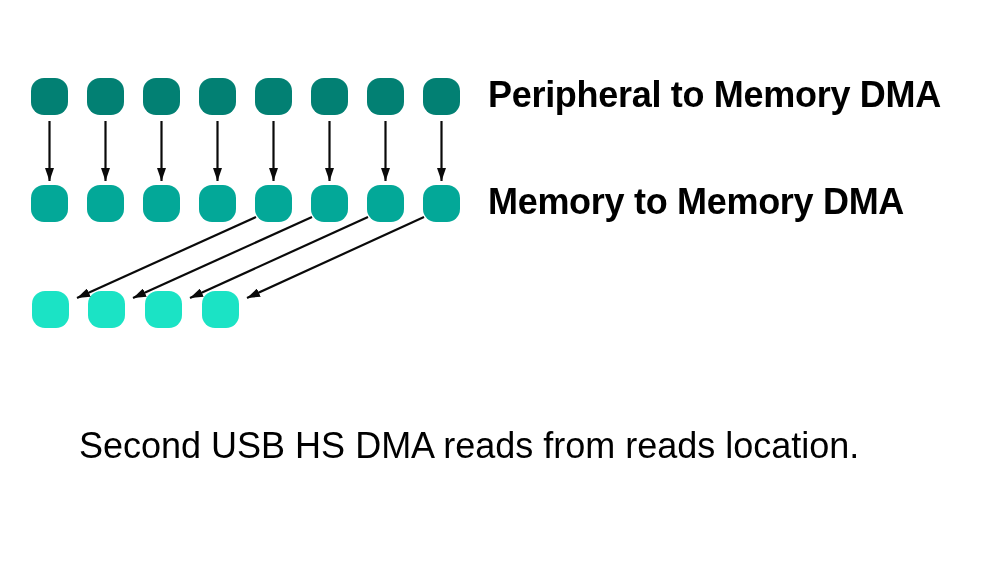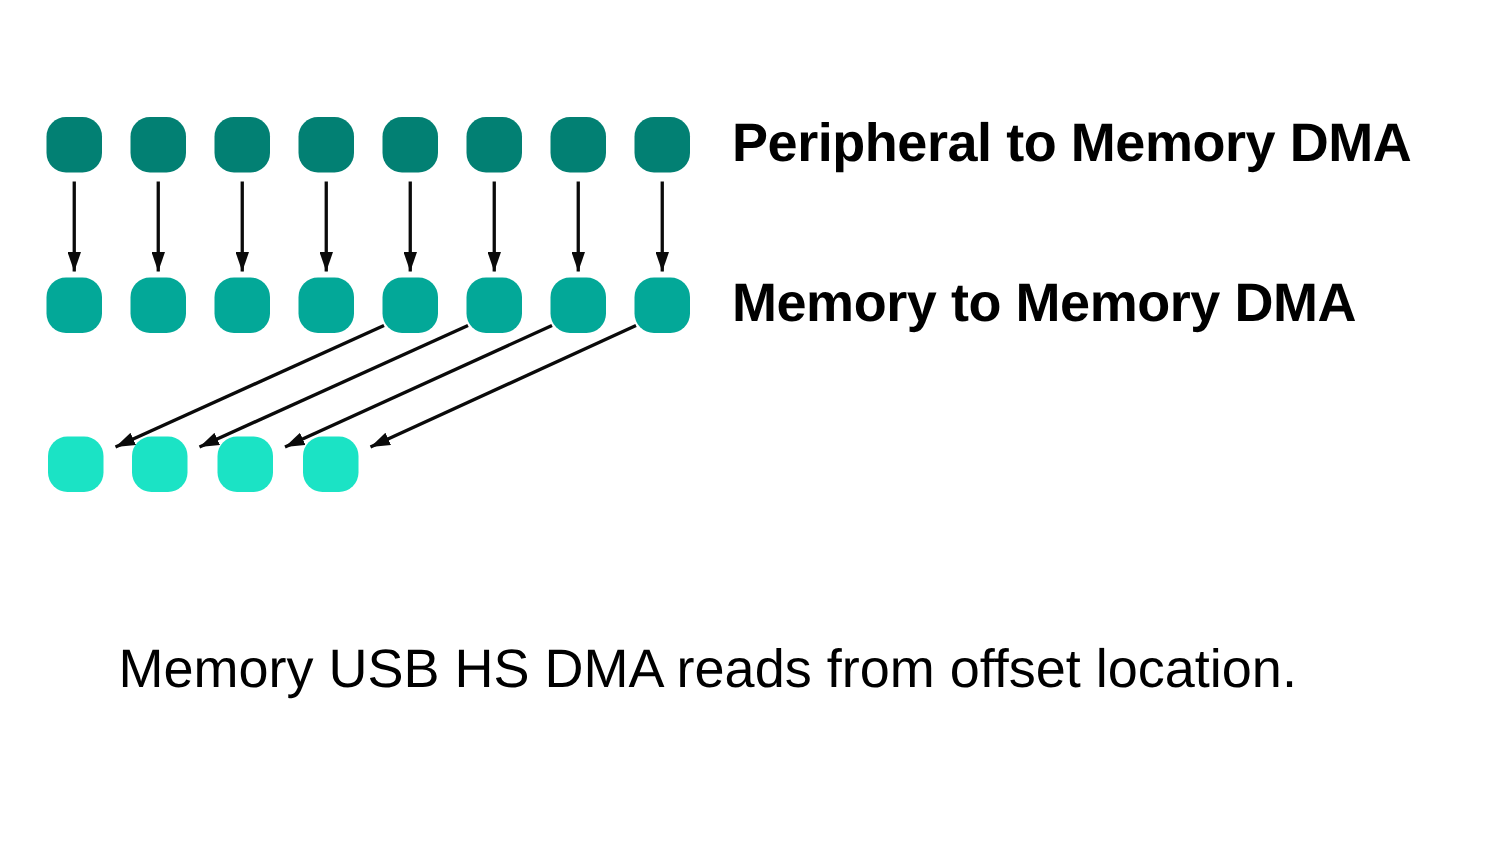--- a/index.html
+++ b/index.html
@@ -75,14 +75,14 @@
       <line x1="329.5" y1="121" x2="329.5" y2="181" stroke="#0a0a0a" stroke-width="2.2" marker-end="url(#ah)"></line>
       <line x1="385.5" y1="121" x2="385.5" y2="181" stroke="#0a0a0a" stroke-width="2.2" marker-end="url(#ah)"></line>
       <line x1="441.5" y1="121" x2="441.5" y2="181" stroke="#0a0a0a" stroke-width="2.2" marker-end="url(#ah)"></line>
       <line x1="256" y1="217" x2="77" y2="298" stroke="#0a0a0a" stroke-width="2.2" marker-end="url(#ah)"></line>
       <line x1="312" y1="217" x2="133" y2="298" stroke="#0a0a0a" stroke-width="2.2" marker-end="url(#ah)"></line>
       <line x1="368" y1="217" x2="190" y2="298" stroke="#0a0a0a" stroke-width="2.2" marker-end="url(#ah)"></line>
       <line x1="424" y1="217" x2="247" y2="298" stroke="#0a0a0a" stroke-width="2.2" marker-end="url(#ah)"></line>
     </svg>
   <div class="row-label" id="label-1" style="left: 488px; top: 202px;">Memory to Memory DMA</div>
   <div class="row-label" id="label-0" style="left: 488px; top: 95px;">Peripheral to Memory DMA</div>
-  <div class="caption" id="caption" style="left: 79px; top: 446px;">Memory USB HS DMA reads from offset location.</div>
+  <div class="caption" id="caption" style="left: 79px; top: 446px;">Second USB HS DMA reads from reads location.</div>
 </div>
 
 </body></html>

